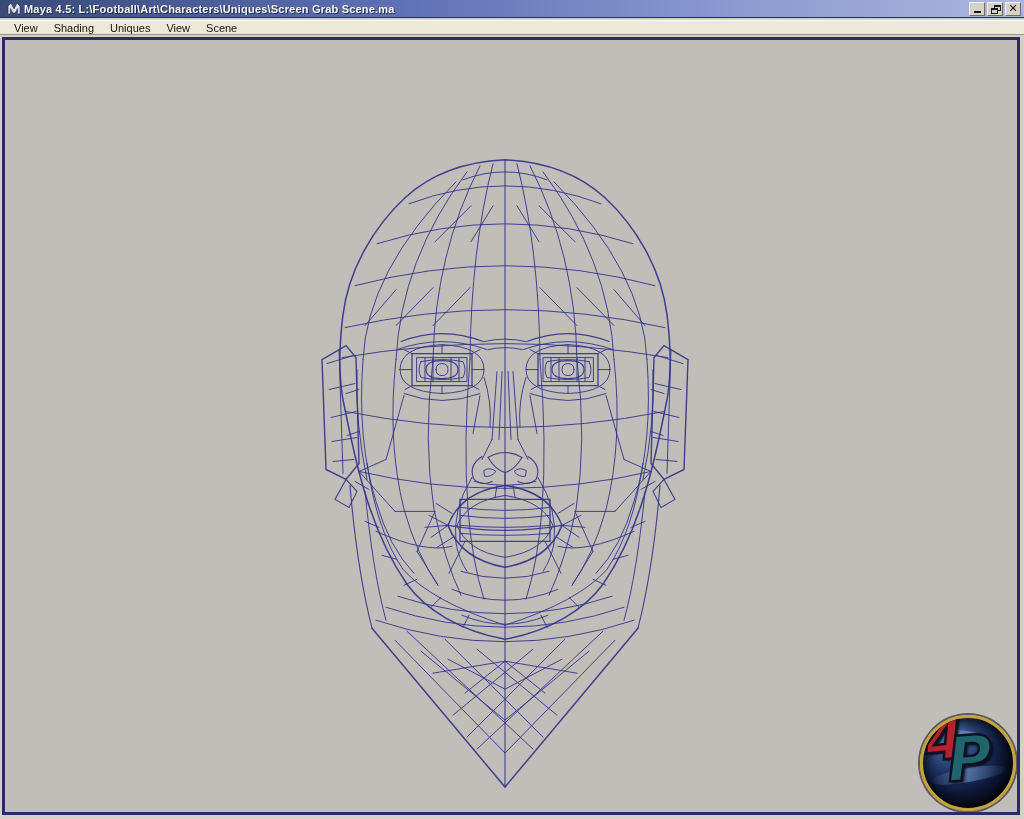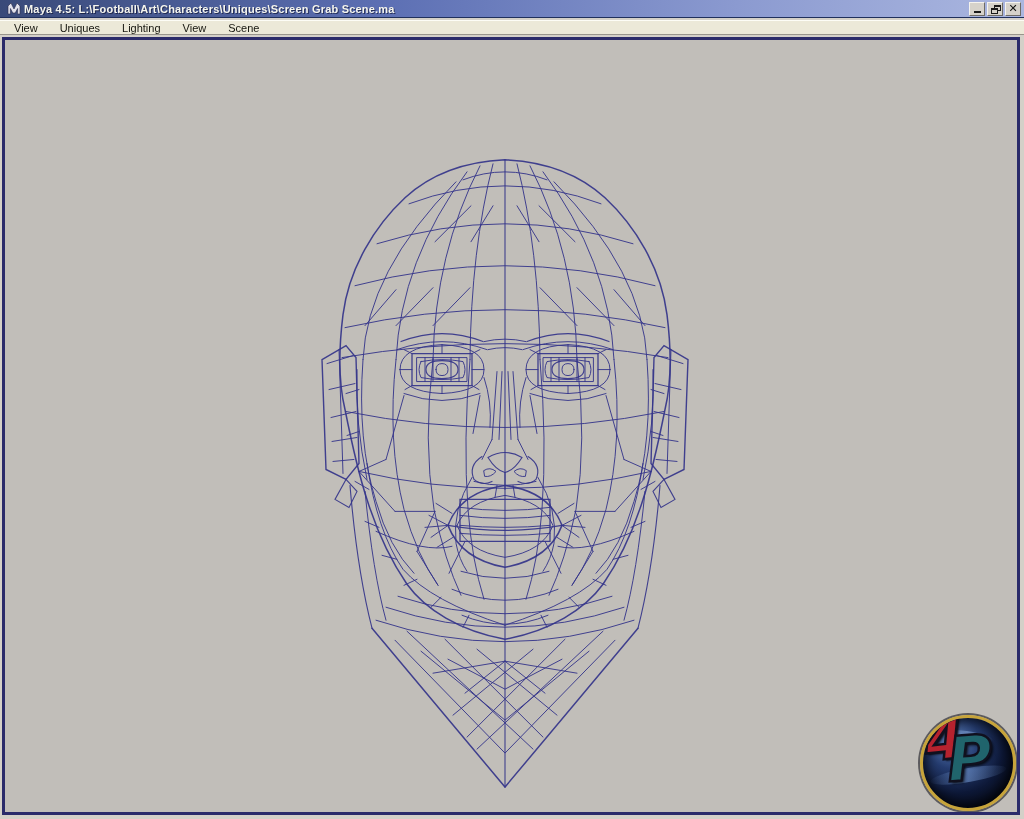--- a/index.html
+++ b/index.html
@@ -31,21 +31,21 @@
   }
   .g-min{width:7px;height:2px;background:#1a1a1a;margin-bottom:2px;}
   .g-rest{position:absolute;left:3px;top:2px;width:10px;height:9px;}
   .g-rest .r1{position:absolute;right:0;top:0;width:7px;height:6px;border:1px solid #1a1a1a;border-top-width:2px;box-sizing:border-box;background:transparent;}
   .g-rest .r2{position:absolute;left:0;bottom:0;width:7px;height:6px;border:1px solid #1a1a1a;border-top-width:2px;box-sizing:border-box;background:#d6d2ca;}
   .g-close{font-size:11px;font-weight:bold;line-height:12px;color:#111;font-family:"DejaVu Sans",sans-serif;margin-bottom:0px;}
   
   .menubar{
     position:absolute;left:0;top:20px;width:1024px;height:15px;
     background:#ece9d8;border-top:1px solid #fdfdf6;border-bottom:1px solid #98958c;
-    display:flex;gap:8px;padding-left:7px;box-sizing:border-box;
+    display:flex;gap:2px;padding-left:7px;box-sizing:border-box;
   }
   .menu-item{
     font-size:11px;color:#16160f;padding:0 7px;line-height:14px;cursor:default;white-space:nowrap;
   }
   
   .viewport{
     position:absolute;left:2px;right:4px;top:37px;bottom:4px;
     border:3px solid #2b2b6a;
     background:#c1beb9;
     box-sizing:content-box;
@@ -103,22 +103,22 @@
         </span>
       </span>
     <span class="wbtn" title="Close">
         <span class="g-close">✕</span>
       </span>
   </span>
 </div>
 
 <div class="menubar">
   <span class="menu-item">View</span>
+  <span class="menu-item">Shading</span>
   <span class="menu-item">Uniques</span>
-  <span class="menu-item">Lighting</span>
   <span class="menu-item">View</span>
   <span class="menu-item">Scene</span>
 </div>
 
 <div class="viewport">
   <svg id="wire" viewBox="0 0 1012 773" preserveAspectRatio="none">
       <path d="M 500 120 C 455 122 424 136 400 158 C 370 186 344 228 338 275 C 333 315 334 345 340 370 C 346 400 352 430 362 460 C 372 492 385 520 402 545 C 420 570 455 592 500 600 C 545 592 580 570 598 545 C 615 520 628 492 638 460 C 648 430 654 400 660 370 C 666 345 667 315 662 275 C 656 228 630 186 600 158 C 576 136 545 122 500 120 Z" fill="none" stroke="#34348a" stroke-width="1.5" stroke-opacity="0.92" stroke-linecap="round"></path>
       <path d="M 500 120 L 500 748" fill="none" stroke="#34348a" stroke-width="1.1" stroke-opacity="0.92" stroke-linecap="round"></path>
       <path d="M 458 140 Q 500 124 542 140" fill="none" stroke="#34348a" stroke-width="1" stroke-opacity="0.92" stroke-linecap="round"></path>
       <path d="M 404 164 Q 500 128 596 164" fill="none" stroke="#34348a" stroke-width="1" stroke-opacity="0.92" stroke-linecap="round"></path>

